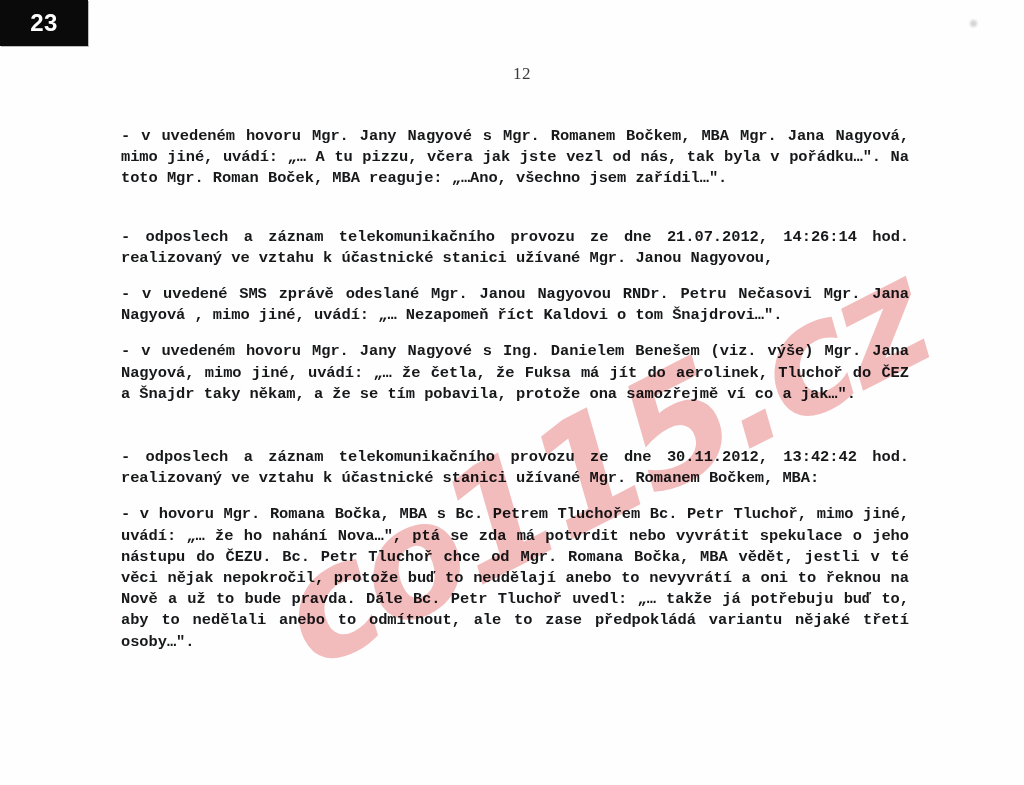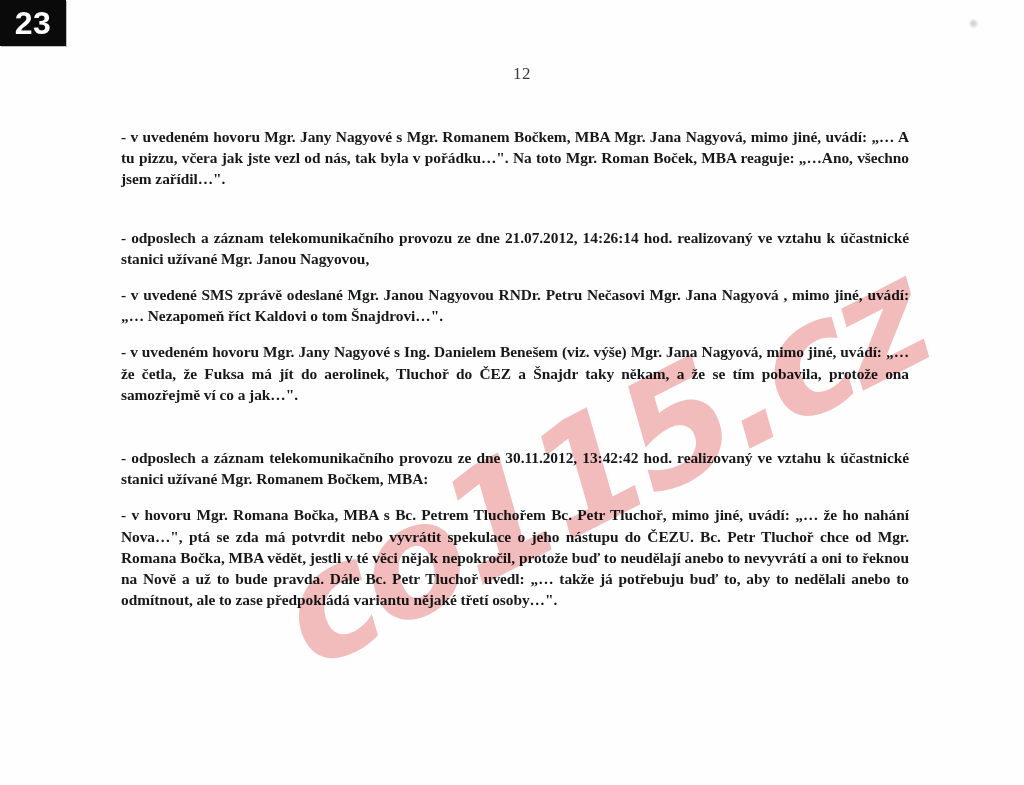--- a/index.html
+++ b/index.html
@@ -20,26 +20,26 @@
     position: absolute;
     inset: 0;
     background: #fefefe;
   }
 
   
   .badge {
     position: absolute;
     left: 0;
     top: 0;
-    width: 66px;
+    width: 88px;
     height: 46px;
     background: #0a0a0a;
     color: #ffffff;
     font-family: "Liberation Sans", sans-serif;
-    font-size: 32px;
+    font-size: 24px;
     font-weight: bold;
     display: flex;
     align-items: center;
     justify-content: center;
     letter-spacing: 0.5px;
     box-shadow: 1px 1px 0 rgba(0,0,0,0.25);
   }
 
   
   .folio {
@@ -70,21 +70,21 @@
   
   .body-text {
     position: absolute;
     left: 121px;
     top: 126px;
     width: 788px;
   }
 
   .para {
     text-align: justify;
-    font-family: Liberation Serif, serif;
+    font-family: Liberation Mono, monospace;
     font-size: 15.4px;
     line-height: 21.2px;
     color: #17181a;
     font-weight: 600;
     margin: 0;
     letter-spacing: -0.05px;
     -webkit-font-smoothing: none;
   }
   .para + .para { margin-top: 15px; }
   .para.gap-lg { margin-top: 37px; }

